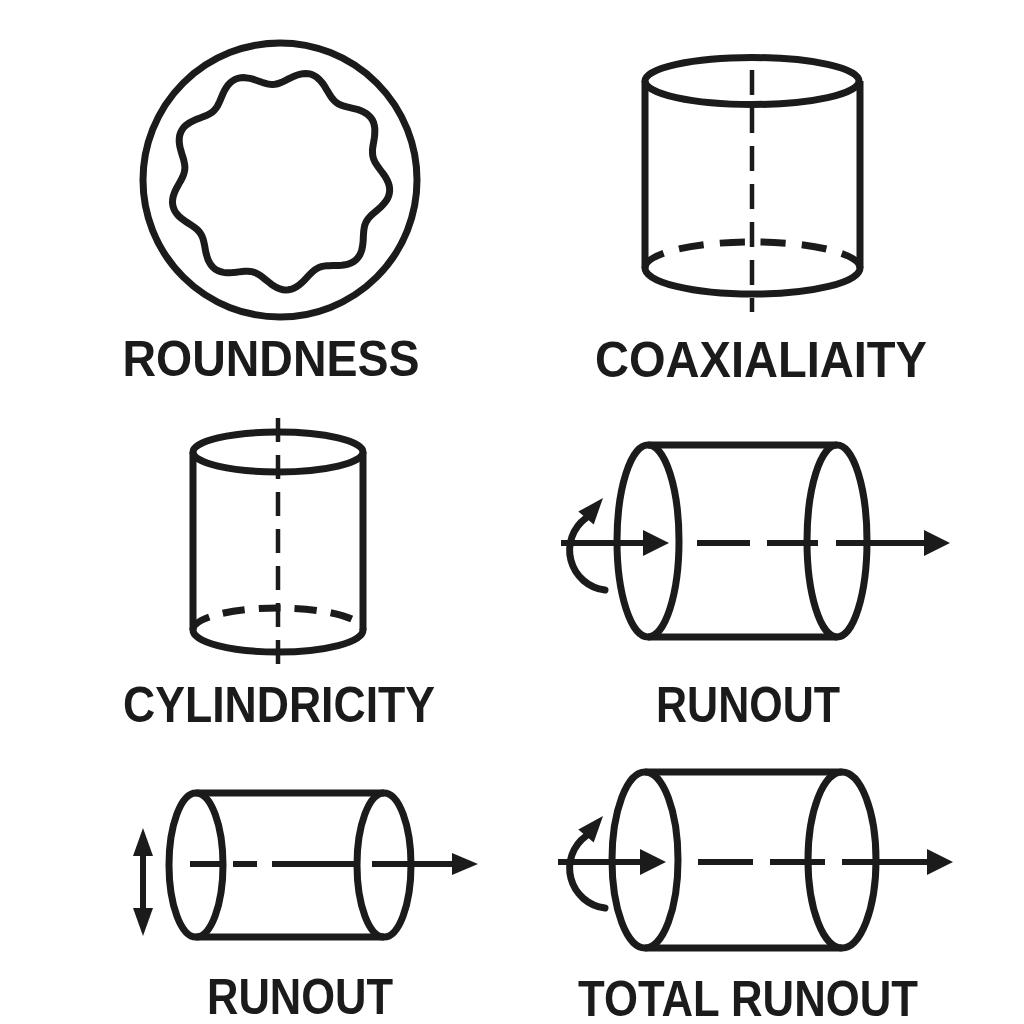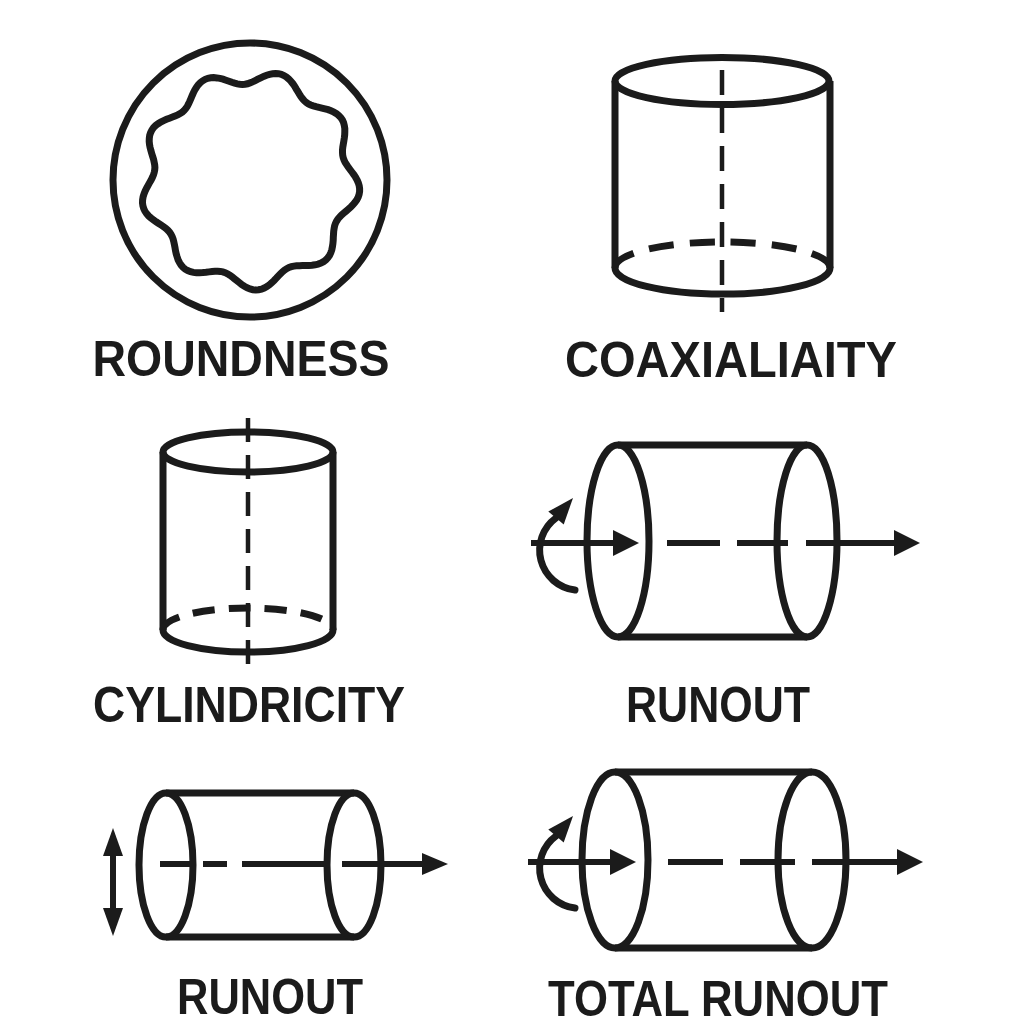--- a/index.html
+++ b/index.html
@@ -1,16 +1,16 @@
 <!DOCTYPE html>
 <html style="--ink: #1b1b1b; --bg: #ffffff;"><head>
 <meta charset="utf-8">
 <style>
   html,body{margin:0;padding:0;background:#ffffff;}
-  .canvas{position:relative;width:968px;height:1024px;background:var(--bg,#fff);overflow:hidden;}
+  .canvas{position:relative;width:968px;height:1024px;background:var(--bg,#fff);overflow:hidden;margin-left:30px;}
   svg{display:block;}
   .ol{fill:none;stroke:var(--ink,#1b1b1b);stroke-width:7;}
   .oldash{fill:none;stroke:var(--ink,#1b1b1b);stroke-width:7;stroke-dasharray:25 16;}
   .axisv{fill:none;stroke:var(--ink,#1b1b1b);stroke-width:4.5;stroke-dasharray:25 13;}
   .ax{fill:none;stroke:var(--ink,#1b1b1b);stroke-width:6;}
   .arc{fill:none;stroke:var(--ink,#1b1b1b);stroke-width:7;stroke-linecap:round;}
   .hd{fill:var(--ink,#1b1b1b);stroke:none;}
   .lbl{font-family:"Liberation Sans","DejaVu Sans",sans-serif;font-weight:bold;font-size:50px;
        fill:var(--ink,#1b1b1b);text-anchor:middle;letter-spacing:0px;}
 </style>

